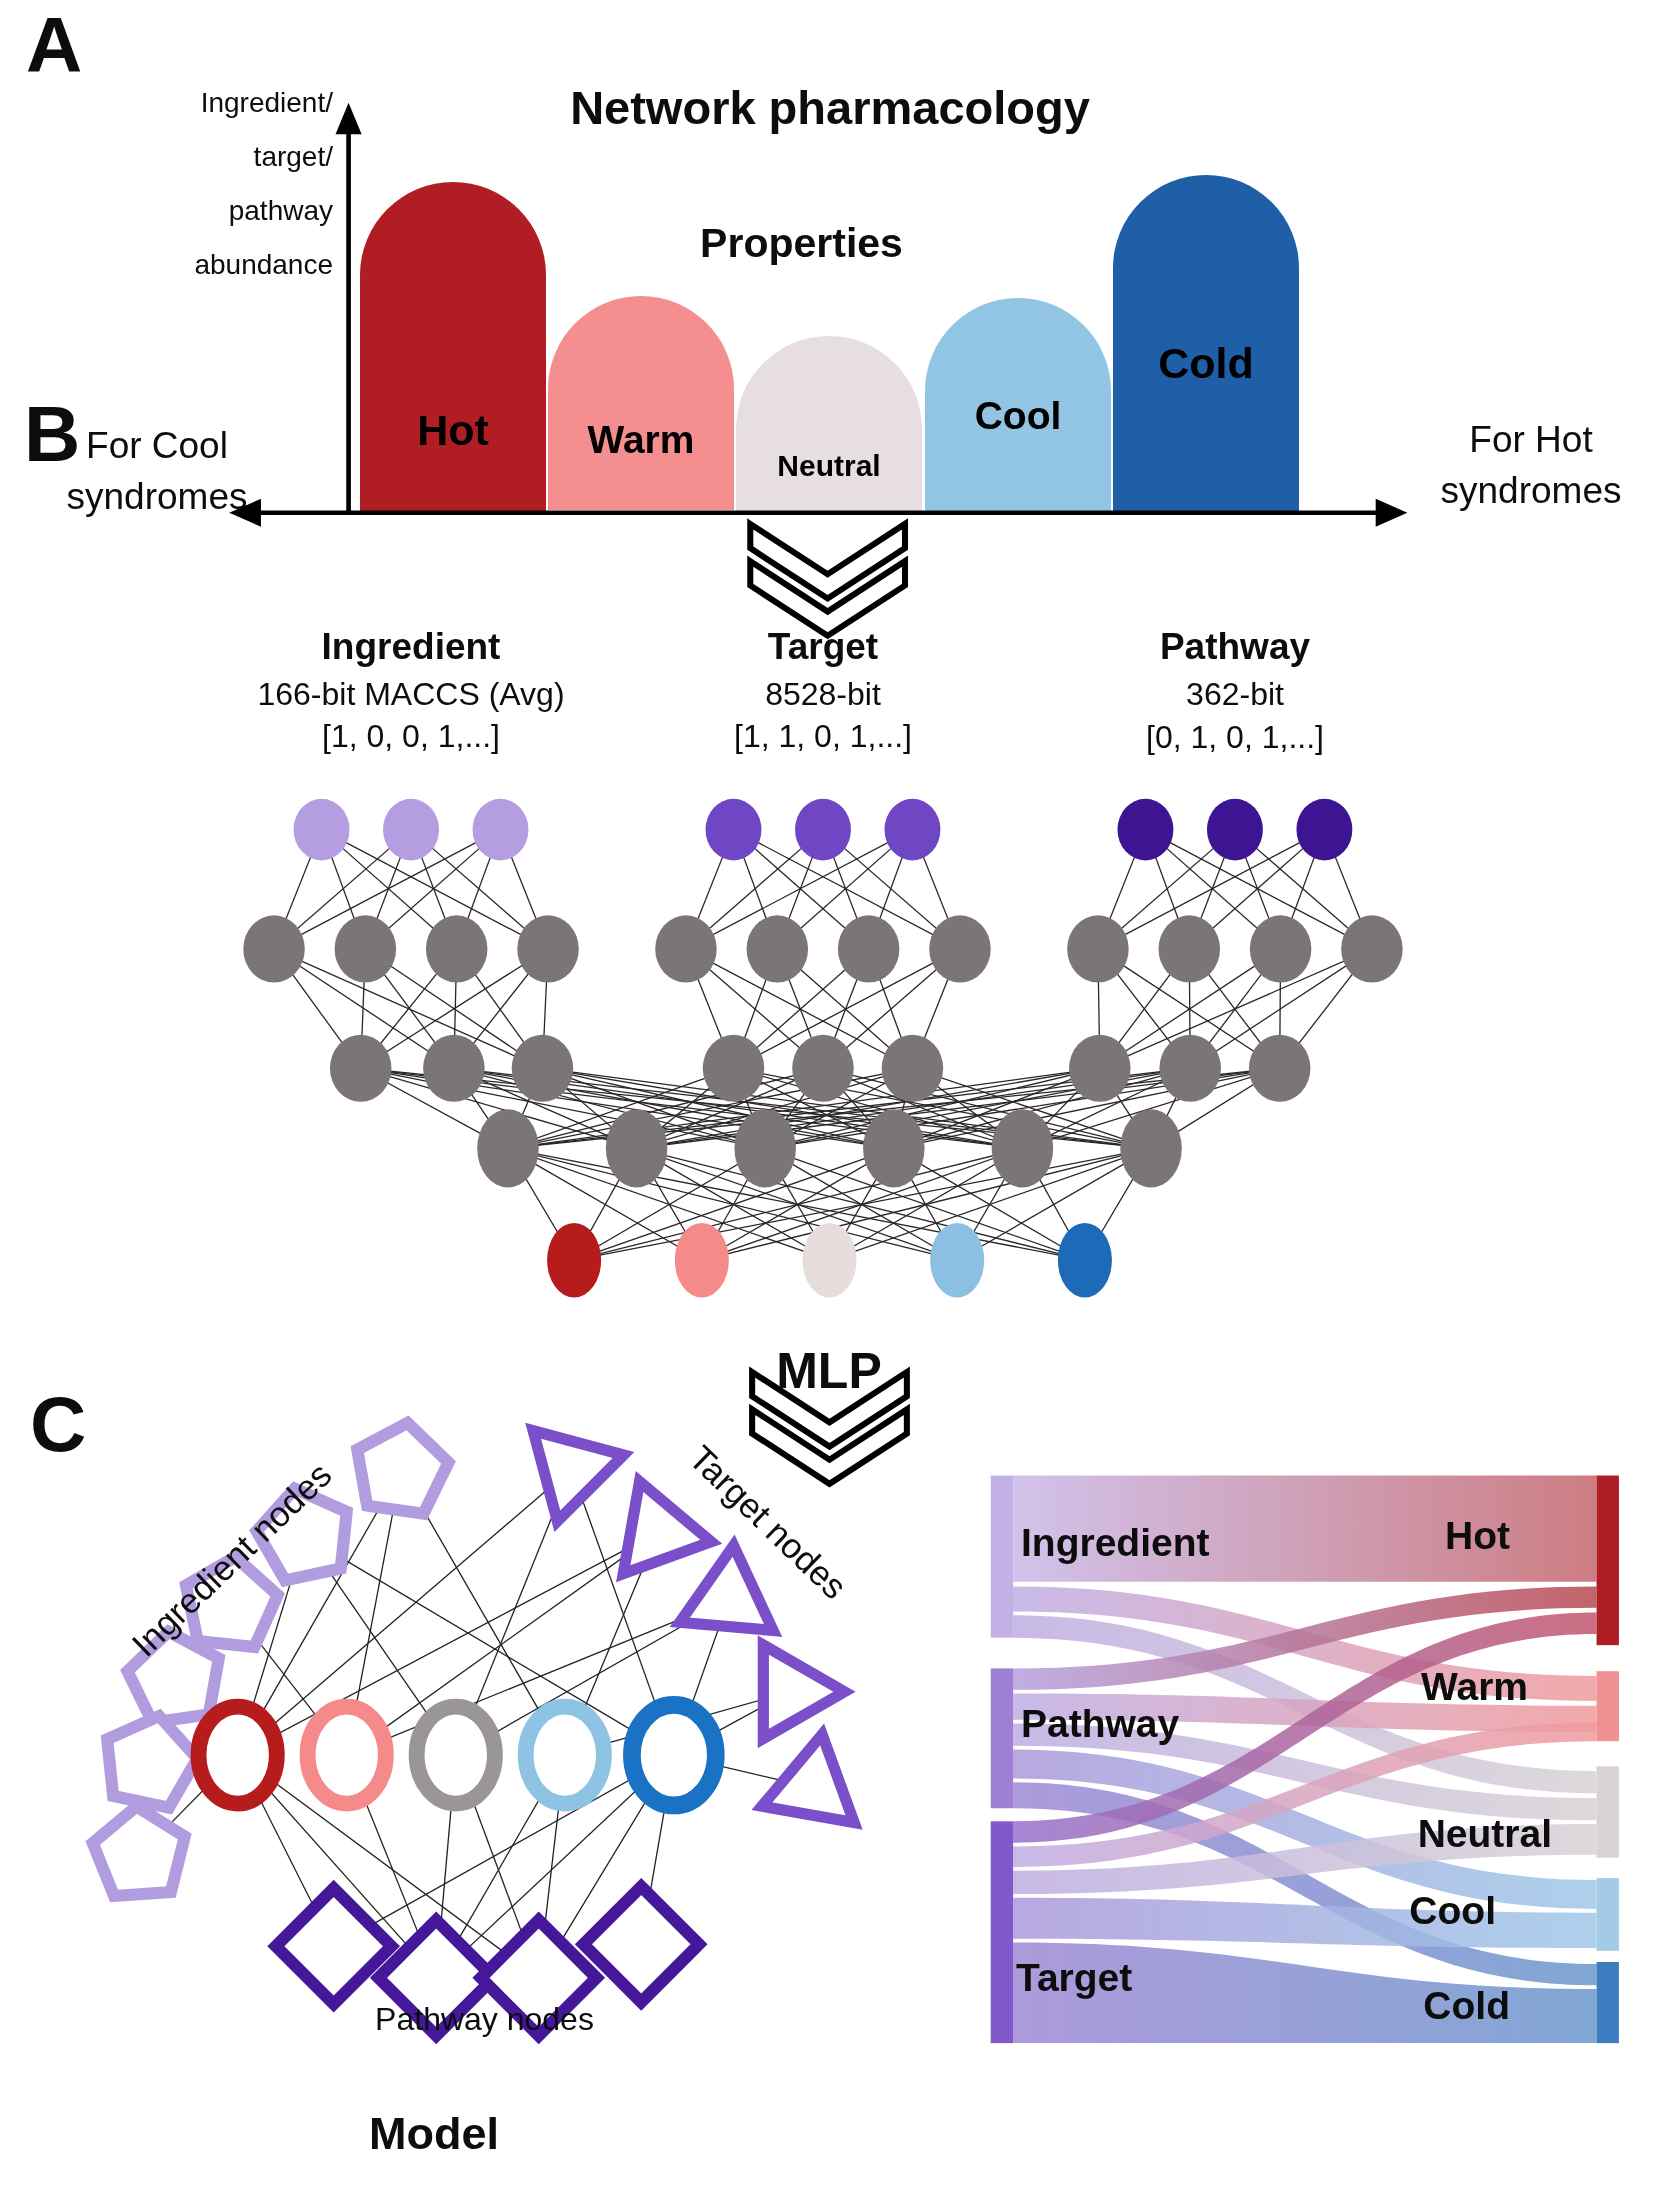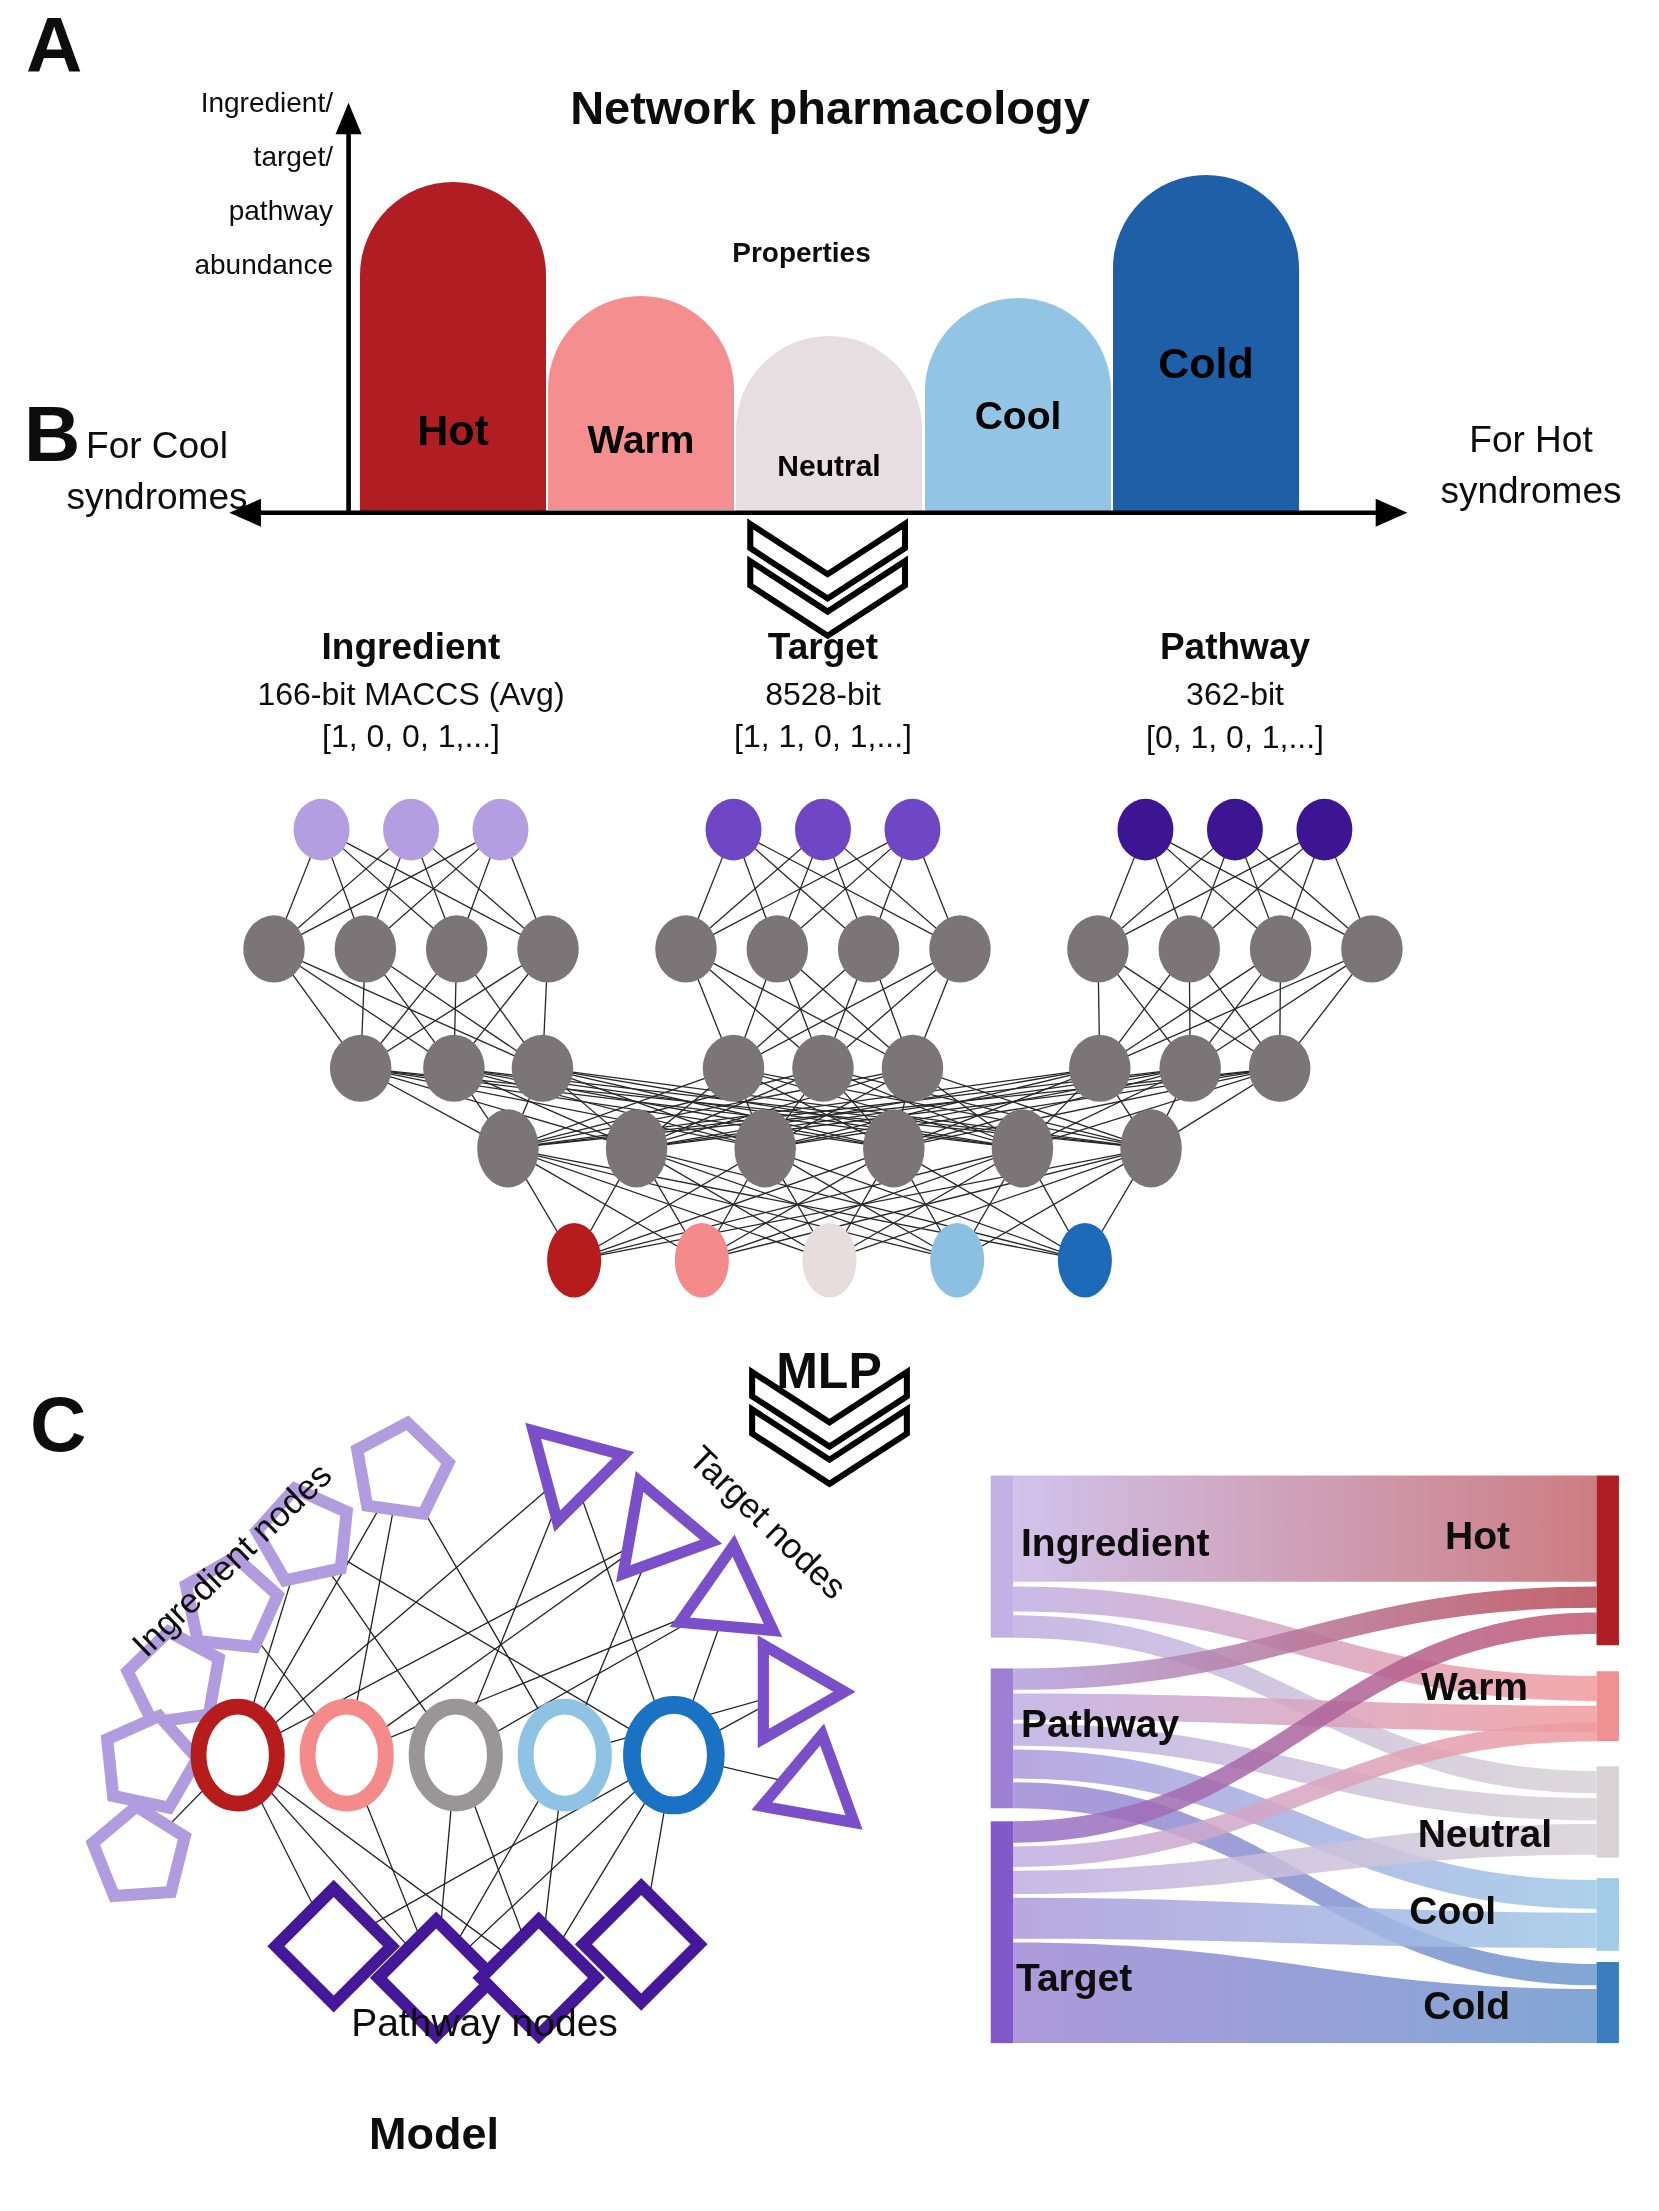--- a/index.html
+++ b/index.html
@@ -22,21 +22,21 @@
 </style>
 </head>
 <body>
 
 <div id="fig">
 
   <div class="panel-label" style="left:26px;top:5.6px;">A</div>
 
   <div class="abs bold center" style="left:457px;top:43px;width:746px;font-size:47px;">Network pharmacology</div>
 
-  <div class="abs bold center" style="left:643px;top:200px;width:317px;font-size:28px;">Properties</div>
+  <div class="abs bold center" style="left:643px;top:183px;width:317px;font-size:41px;">Properties</div>
 
   <div class="abs" style="left:89px;top:76px;width:244px;">
     <div class="ylab">Ingredient/</div>
     <div class="ylab">target/</div>
     <div class="ylab">pathway</div>
     <div class="ylab">abundance</div>
   </div>
 
   <div class="abs axlab" style="left:45px;top:420px;width:224px;">
     <div>For Cool</div>
@@ -370,21 +370,21 @@
         <ellipse cx="489" cy="1883" rx="42" ry="52" fill="#fff" stroke="#9a9596" stroke-width="17"></ellipse>
         <ellipse cx="606" cy="1883" rx="42" ry="52" fill="#fff" stroke="#8fc3e3" stroke-width="17"></ellipse>
         <ellipse cx="723" cy="1883" rx="45" ry="54" fill="#fff" stroke="#1a72c5" stroke-width="19"></ellipse>
       </g>
     </svg>
 
   <div class="abs rotlab" style="left:138px;top:1630px;transform:rotate(-44deg);transform-origin:0 50%;">Ingredient nodes</div>
 
   <div class="abs rotlab" style="left:695px;top:1432px;transform:rotate(44deg);transform-origin:0 50%;">Target nodes</div>
 
-  <div class="abs center" style="left:298px;top:2001px;width:373px;font-size:39px;">Pathway nodes</div>
+  <div class="abs center" style="left:298px;top:2001px;width:373px;font-size:32px;">Pathway nodes</div>
 
   <svg class="layer" id="sankey" width="1659" height="2211" viewBox="0 0 1780 2372">
     <defs>
       <linearGradient id="gHotBig">
           <stop offset="0" stop-color="#c9b8e8"></stop>
           <stop offset="1" stop-color="#c4666c"></stop>
         </linearGradient>
       <linearGradient id="gHot">
           <stop offset="0" stop-color="#b4a0de"></stop>
           <stop offset="1" stop-color="#b84850"></stop>

